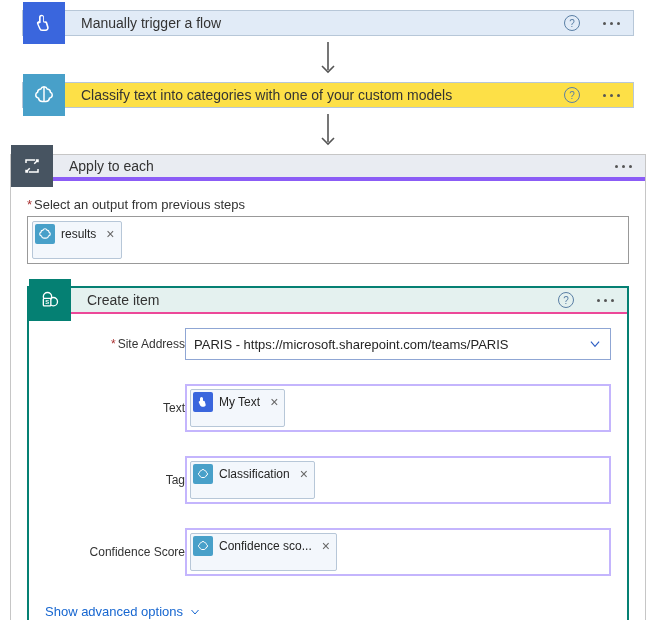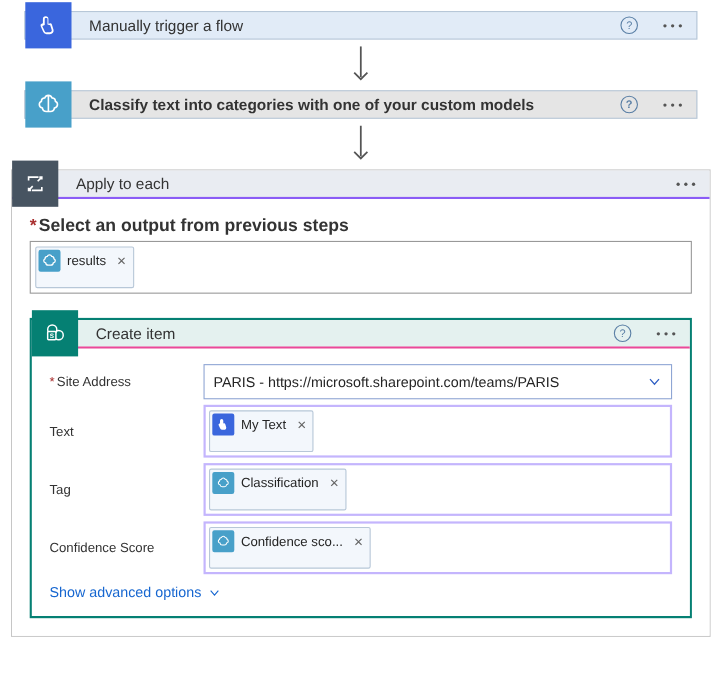--- a/index.html
+++ b/index.html
@@ -7,48 +7,48 @@
   .canvas { width: 636px; margin: 0 auto; }
 
   .card { border: 1px solid #b7c7d8; display: flex; align-items: center; height: 26px; }
   .card .iconbox { width: 42px; height: 42px; display: flex; align-items: center; justify-content: center; flex-shrink: 0; }
   .card .title { flex: 1; padding-left: 16px; font-size: 14px; color: #333; }
   .card .help { width: 34px; display: flex; align-items: center; justify-content: center; }
   .card .more { width: 44px; display: flex; align-items: center; justify-content: center; }
 
   .blue-card { background: #e1ebf7; }
   .blue-icon { background: #3a66dd; }
-  .teal-card { background: #e5e5e5; font-weight: bold; }
+  .teal-card { background: #fde047; }
   .grey-card { background: #e9ecf2; }
   .grey-icon { background: #475461; }
   .teal-icon { background: #058073; }
   .createitem-bg { background: #e4f1ef; }
 
   .help-circle { width: 16px; height: 16px; border: 1px solid #5a7fa5; border-radius: 50%; color: #5a7fa5; font-size: 10px; display:flex;align-items:center;justify-content:center; }
   .dots span { display:inline-block;width:3px;height:3px;background:#555;border-radius:50%;margin:0 2px; }
 
   .arrow-wrap { display:flex;justify-content:center;padding:6px 0; }
 
   .apply-container { border:1px solid #c6c6c6; }
   .apply-body { padding: 16px; background: #fff; }
 
-  .label-row { font-size: 16px; color:#333; margin-bottom:4px;font-weight:bold; }
+  .label-row { font-size: 13px; color:#333; margin-bottom:4px; }
   .req::before { content:"*"; color:#a93030; margin-right:2px; }
 
   .token-input { border:1px solid #999; padding:4px; display:flex; align-items:center; min-height:34px; background:#fff; }
   .token { display:inline-flex; align-items:center; border:1px solid #b7c7d8; background:#f3f7fc; border-radius:2px; padding:2px 4px 14px 2px; font-size:12px; gap:6px; }
   .token .ticon { width:20px;height:20px;border-radius:2px;display:flex;align-items:center;justify-content:center;flex-shrink:0; }
   .ticon-blue { background:#3a66dd; }
   .ticon-teal { background:#48a0c9; }
   .token .tx { color:#666; font-size:14px; padding:0 2px 0 4px; cursor:pointer; }
 
   .nested { border:2px solid #058073; margin-top:22px; }
   .nested-body { background:#fff; padding: 14px 16px 10px; }
 
-  .form-row { display:flex; align-items:center; margin-bottom:5px; min-height:32px; }
+  .form-row { display:flex; align-items:center; margin-bottom:24px; min-height:32px;text-align:right; }
   .form-row .flabel { width:140px; font-size:12px; color:#333; flex-shrink:0; }
   .form-row .fcontrol { flex:1; }
   .select-box { border:1px solid #8fa6d4; height:32px; display:flex; align-items:center; padding:0 8px; justify-content:space-between; background:#fff; }
   .select-box .chev { color:#2f5fc4; }
   .input-box { border:2px solid #c4b5fd; min-height:32px; display:flex; align-items:center; padding:3px; background:#fff; }
 
   .adv { color:#1666d0; font-size:13px; display:inline-flex; align-items:center; gap:6px; cursor:pointer; padding:4px 0; }
 
   svg { display:block; }
 </style>
@@ -101,21 +101,21 @@
     </div>
   </div>
 
   <div class="arrow-wrap">
     <svg width="18" height="34" viewBox="0 0 18 34">
         <path d="M9 0v28M3 24l6 6 6-6" stroke="#555" stroke-width="1.6" fill="none"></path>
       </svg>
   </div>
 
   <div class="apply-container">
-    <div class="card grey-card" style="border:none;border-bottom:2px solid #8b5cf6">
+    <div class="card grey-card" style="border:none;border-bottom:4px solid #8b5cf6">
       <div class="iconbox grey-icon">
         <svg width="18" height="18" viewBox="0 0 24 24">
             <path fill="none" stroke="#fff" stroke-width="2" d="M17 4h3v3M20 4l-5 5M7 20H4v-3M4 20l5-5M4 8V4h12M20 16v4H8"></path>
           </svg>
       </div>
       <div class="title">Apply to each</div>
       <div class="more dots">
           <span></span>
           <span></span>
           <span></span>

